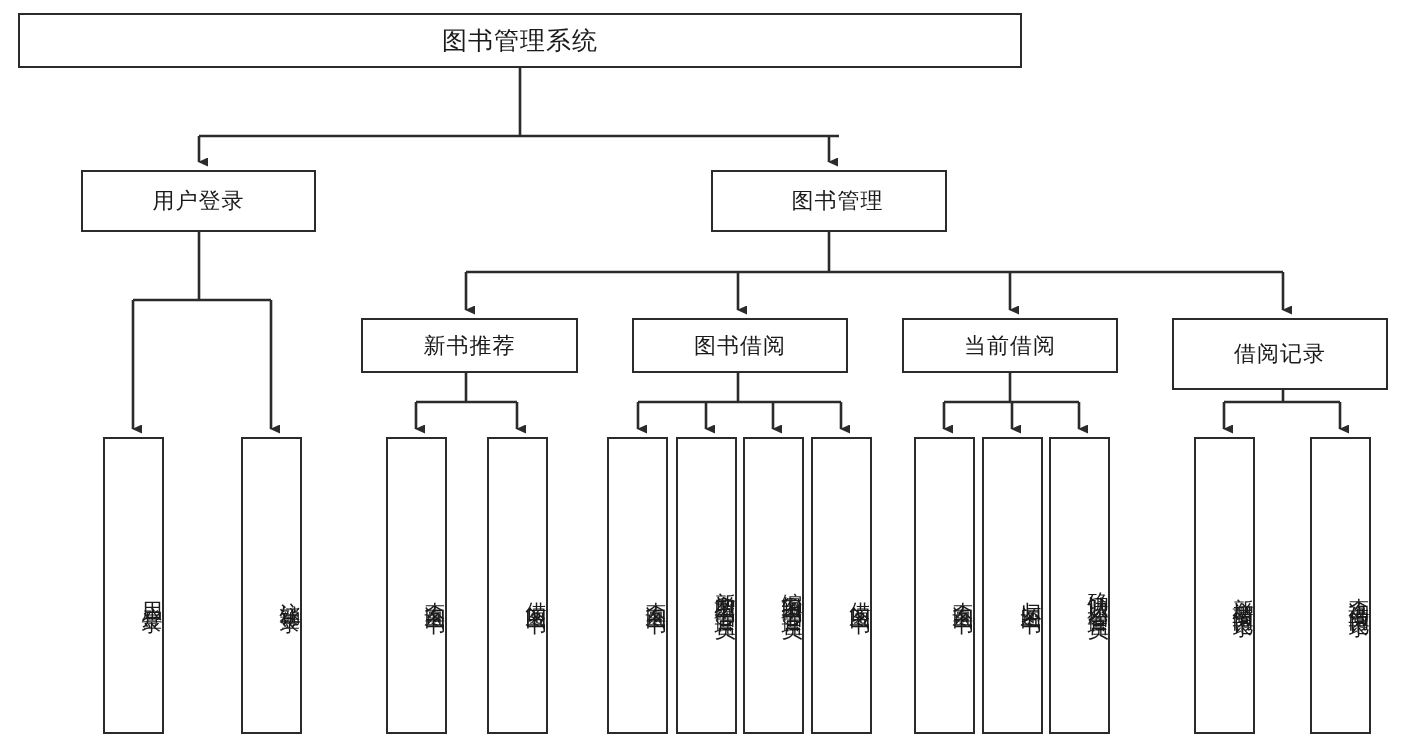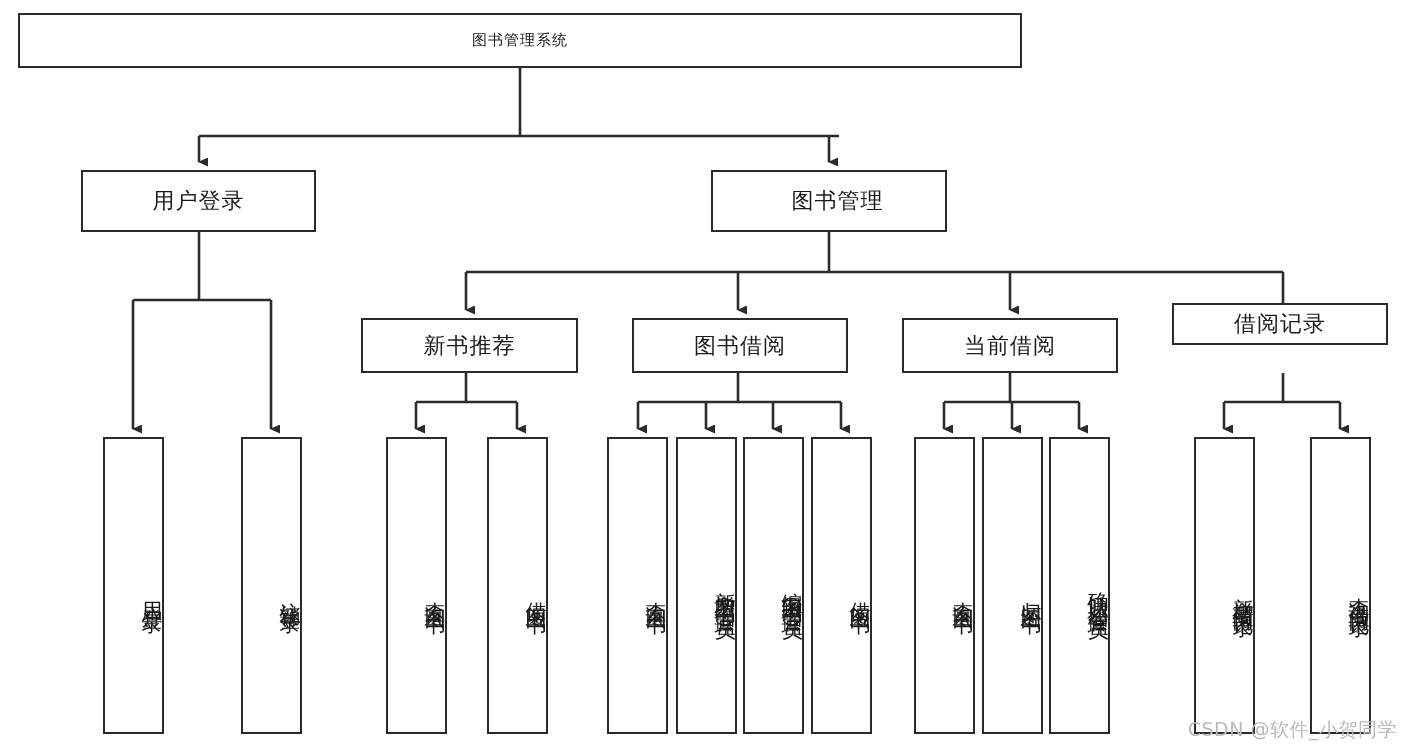--- a/index.html
+++ b/index.html
@@ -20,21 +20,21 @@
     display:flex;
     align-items:center;
     justify-content:center;
     color:#1a1a1a;
   }
   .node.h-node{
     font-size:22px;
     letter-spacing:1px;
   }
   .node.root{
-    font-size:15px;
+    font-size:25px;
   }
   .node.leaf{
     font-size:21px;
     writing-mode:vertical-rl;
     text-orientation:upright;
     align-items:flex-start;
     justify-content:center;
     padding-top:14px;
     letter-spacing:4px;
     line-height:1;
@@ -126,21 +126,21 @@
 
   <div class="node h-node" style="left:361px;top:318px;width:217px;height:55px;justify-content:center;">
     <span class="lbl">新书推荐</span>
   </div>
   <div class="node h-node" style="left:902px;top:318px;width:216px;height:55px;">
     <span class="lbl">当前借阅</span>
   </div>
   <div class="node h-node" style="left:632px;top:318px;width:216px;height:55px;">
     <span class="lbl">图书借阅</span>
   </div>
-  <div class="node h-node" style="left:1172px;top:303px;width:216px;height:42px;">
+  <div class="node h-node" style="left:1172px;top:318px;width:216px;height:72px;">
     <span class="lbl">借阅记录</span>
   </div>
 
   <div class="node leaf" style="left:103px;top:437px;width:61px;height:297px;">
     <span class="lbl">用户登录</span>
   </div>
   <div class="node leaf" style="left:241px;top:437px;width:61px;height:297px;">
     <span class="lbl">注销登录</span>
   </div>
 
@@ -174,14 +174,13 @@
     <span class="lbl">确认归还（管理员）</span>
   </div>
 
   <div class="node leaf" style="left:1194px;top:437px;width:61px;height:297px;">
     <span class="lbl">新增借阅记录</span>
   </div>
   <div class="node leaf" style="left:1310px;top:437px;width:61px;height:297px;">
     <span class="lbl">查询借阅记录</span>
   </div>
 
-  <div class="watermark">CSDN @软件_小贺同学</div>
 </div>
 
 </body></html>

